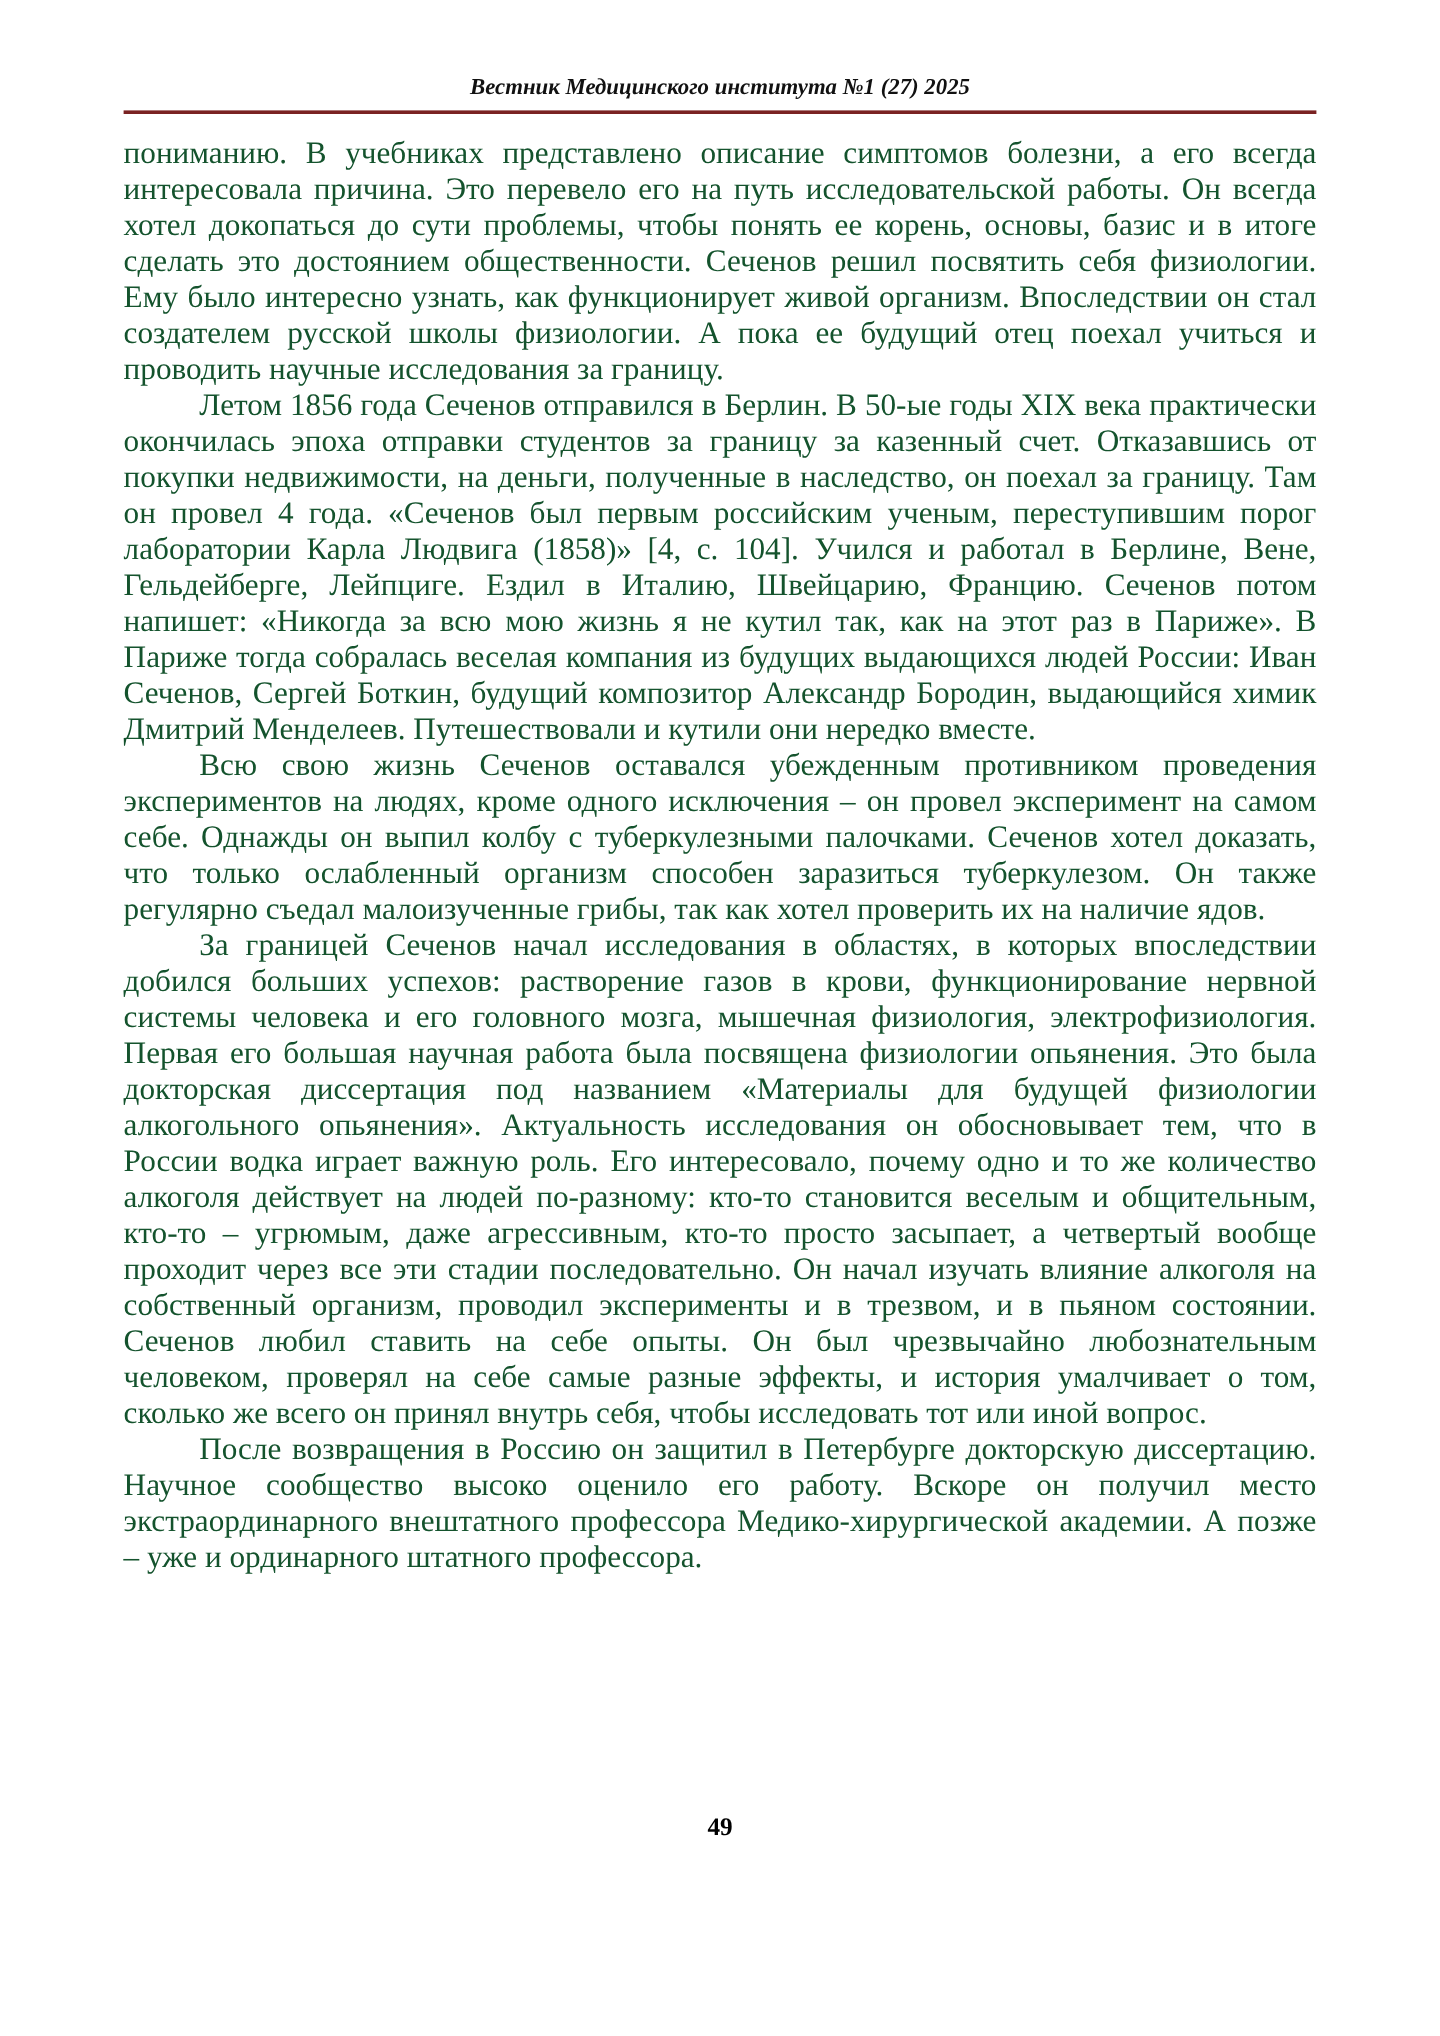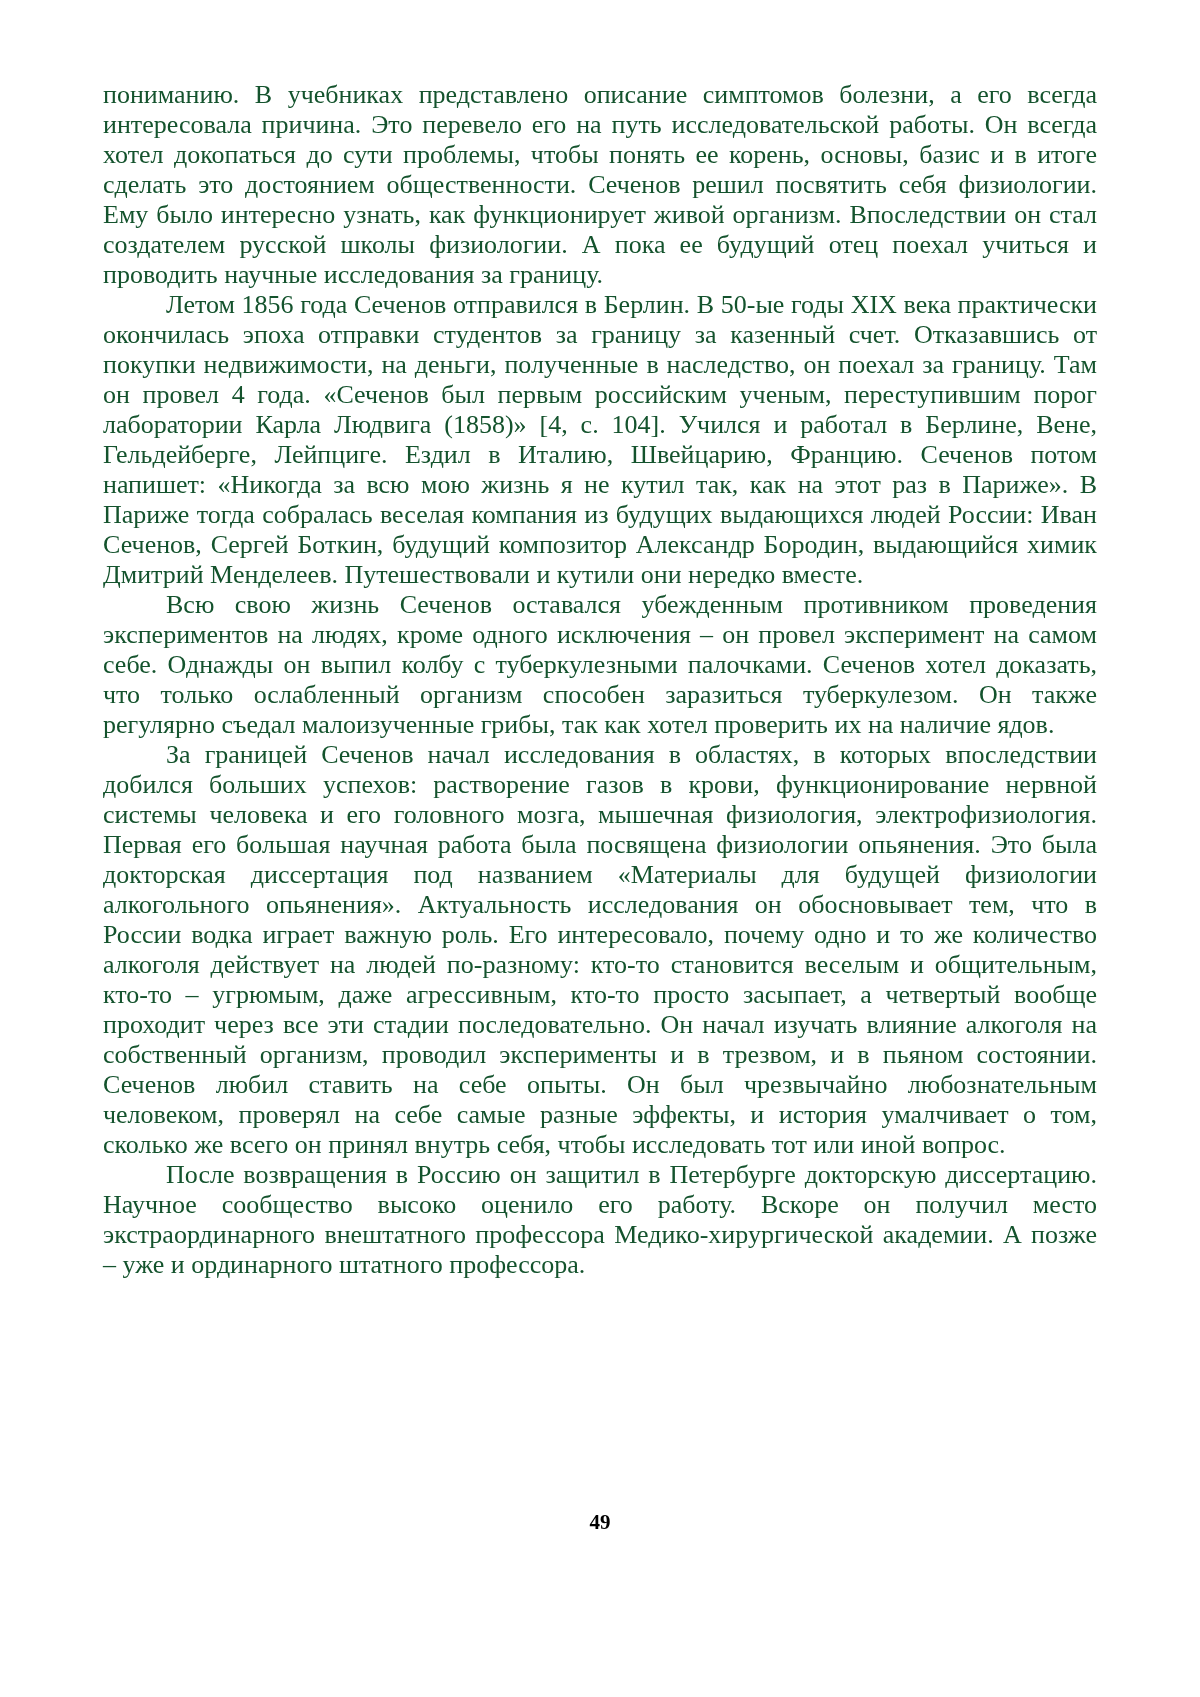--- a/index.html
+++ b/index.html
@@ -61,20 +61,24 @@
     font-weight: bold;
     font-size: 21px;
     color: #000000;
   }
 </style>
 </head>
 <body>
 
 <div class="page">
 
+  <header class="page-header">
+    <div class="journal-title">Вестник Медицинского института №1 (27) 2025</div>
+    <div class="header-rule"></div>
+  </header>
 
   <main class="body-text">
     <p class="no-indent">пониманию. В учебниках представлено описание симптомов болезни, а его всегда интересовала причина. Это перевело его на путь исследовательской работы. Он всегда хотел докопаться до сути проблемы, чтобы понять ее корень, основы, базис и в итоге сделать это достоянием общественности. Сеченов решил посвятить себя физиологии. Ему было интересно узнать, как функционирует живой организм. Впоследствии он стал создателем русской школы физиологии. А пока ее будущий отец поехал учиться и проводить научные исследования за границу.</p>
     <p>Летом 1856 года Сеченов отправился в Берлин. В 50-ые годы XIX века практически окончилась эпоха отправки студентов за границу за казенный счет. Отказавшись от покупки недвижимости, на деньги, полученные в наследство, он поехал за границу. Там он провел 4 года. «Сеченов был первым российским ученым, переступившим порог лаборатории Карла Людвига (1858)» [4, с. 104]. Учился и работал в Берлине, Вене, Гельдейберге, Лейпциге. Ездил в Италию, Швейцарию, Францию. Сеченов потом напишет: «Никогда за всю мою жизнь я не кутил так, как на этот раз в Париже». В Париже тогда собралась веселая компания из будущих выдающихся людей России: Иван Сеченов, Сергей Боткин, будущий композитор Александр Бородин, выдающийся химик Дмитрий Менделеев. Путешествовали и кутили они нередко вместе.</p>
     <p>Всю свою жизнь Сеченов оставался убежденным противником проведения экспериментов на людях, кроме одного исключения – он провел эксперимент на самом себе. Однажды он выпил колбу с туберкулезными палочками. Сеченов хотел доказать, что только ослабленный организм способен заразиться туберкулезом. Он также регулярно съедал малоизученные грибы, так как хотел проверить их на наличие ядов.</p>
     <p>За границей Сеченов начал исследования в областях, в которых впоследствии добился больших успехов: растворение газов в крови, функционирование нервной системы человека и его головного мозга, мышечная физиология, электрофизиология. Первая его большая научная работа была посвящена физиологии опьянения. Это была докторская диссертация под названием «Материалы для будущей физиологии алкогольного опьянения». Актуальность исследования он обосновывает тем, что в России водка играет важную роль. Его интересовало, почему одно и то же количество алкоголя действует на людей по-разному: кто-то становится веселым и общительным, кто-то – угрюмым, даже агрессивным, кто-то просто засыпает, а четвертый вообще проходит через все эти стадии последовательно. Он начал изучать влияние алкоголя на собственный организм, проводил эксперименты и в трезвом, и в пьяном состоянии. Сеченов любил ставить на себе опыты. Он был чрезвычайно любознательным человеком, проверял на себе самые разные эффекты, и история умалчивает о том, сколько же всего он принял внутрь себя, чтобы исследовать тот или иной вопрос.</p>
     <p>После возвращения в Россию он защитил в Петербурге докторскую диссертацию. Научное сообщество высоко оценило его работу. Вскоре он получил место экстраординарного внештатного профессора Медико-хирургической академии. А позже – уже и ординарного штатного профессора.</p>
   </main>
 
   <footer>

